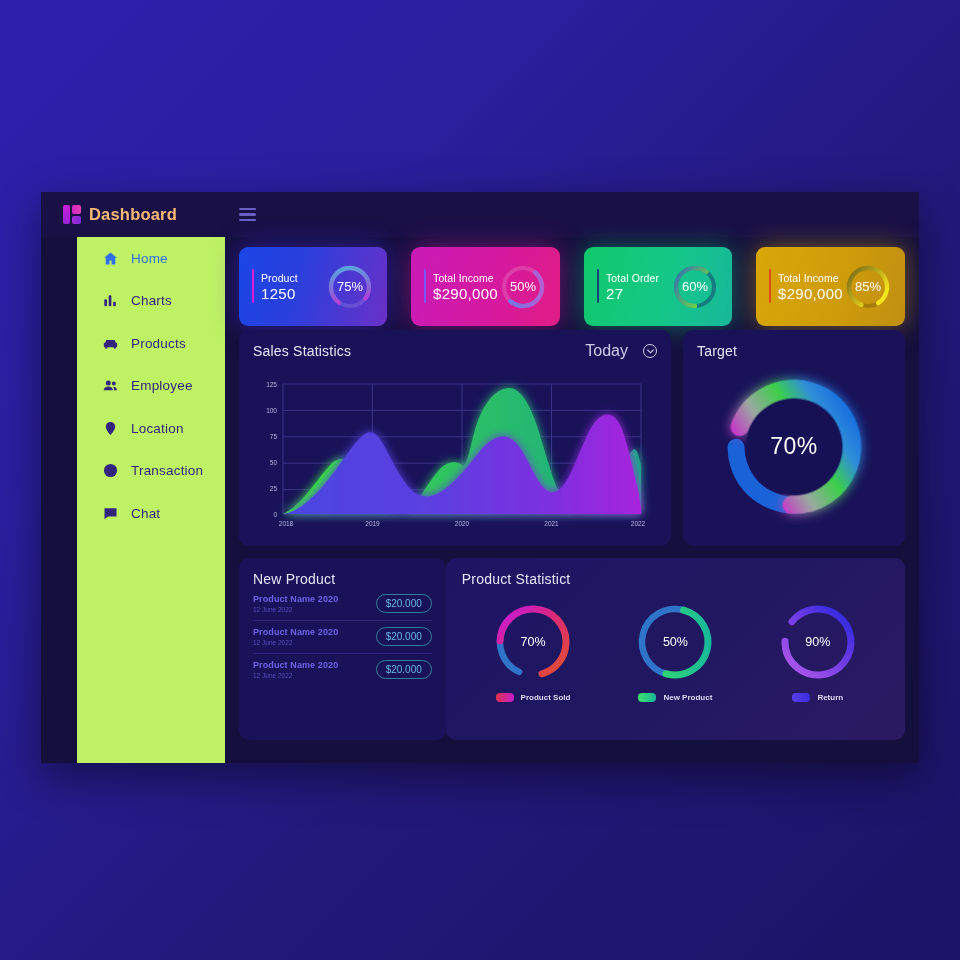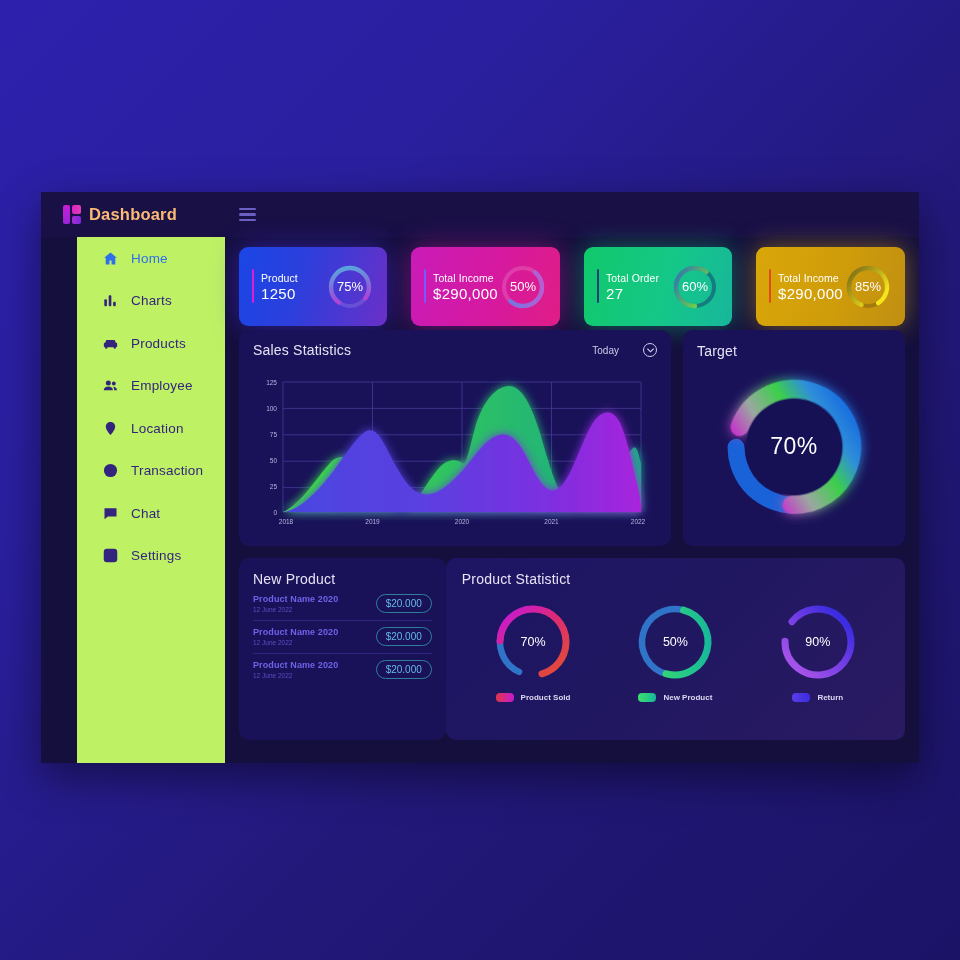--- a/index.html
+++ b/index.html
@@ -151,22 +151,22 @@
         box-shadow: 0 0 26px rgba(215,165,10,.5); }
 
   
   #mid-row { display: flex; gap: 12px; margin-top: 4px; }
   .panel { background: #191259; border-radius: 10px; }
 
   #sales-panel { width: 432px; height: 216px; padding: 12px 14px 8px 14px; position: relative; }
   .panel-title { font-size: 14px; color: #e6e3f5; letter-spacing: .2px; }
   #sales-head { display: flex; align-items: center; }
   #today-select {
-    margin-left: auto; display: flex; align-items: center; gap: 24px;
-    color: #cfcbe8; font-size: 10px; cursor: pointer;
+    margin-left: auto; display: flex; align-items: center; gap: 15px;
+    color: #cfcbe8; font-size: 16px; cursor: pointer;
   }
   .chev-circle {
     width: 14px; height: 14px; border-radius: 50%;
     border: 1.2px solid #cfcbe8;
     display: flex; align-items: center; justify-content: center;
   }
   #sales-chart { margin-top: 6px; }
 
   #target-panel { width: 238px; height: 216px; padding: 12px 14px; position: relative; }
   #target-ring {
@@ -290,28 +290,20 @@
 
     <div class="nav-item dim">
       <svg class="nav-icon" viewBox="0 0 16 16">
         <path d="M1.6 2.4h12.8v8.8H5.2l-3.6 3z"></path>
         <rect x="3.6" y="5" width="8.8" height="1.3" fill="#1a1149"></rect>
         <rect x="3.6" y="7.6" width="5.8" height="1.3" fill="#1a1149"></rect>
       </svg>
       <span class="nav-label">Chat</span>
     </div>
 
-    <div class="nav-item dim">
-      <svg class="nav-icon" viewBox="0 0 16 16">
-        <rect x="0.8" y="0.8" width="14.4" height="14.4" rx="3.4"></rect>
-        <path d="M8 4.3 9 5l1.2-.3.5 1.2 1 .7-.4 1.2.4 1.2-1 .7-.5 1.2L9 11l-1 .7-1-.7-1.2.3-.5-1.2-1-.7.4-1.2-.4-1.2 1-.7.5-1.2L7 5z" fill="#1a1149"></path>
-        <circle cx="8" cy="8" r="1.5"></circle>
-      </svg>
-      <span class="nav-label">Settings</span>
-    </div>
   </div>
 
   <div id="content">
 
     <div id="stat-cards">
 
       <div class="stat-card c1">
         <span class="accent" style="background:#e01ad6"></span>
         <div class="stat-txt">
           <div class="stat-title">Product</div>

